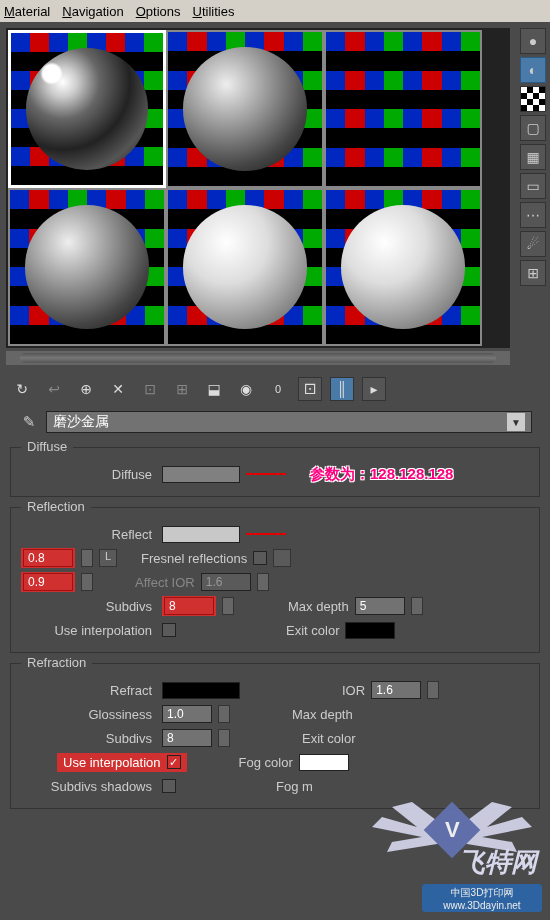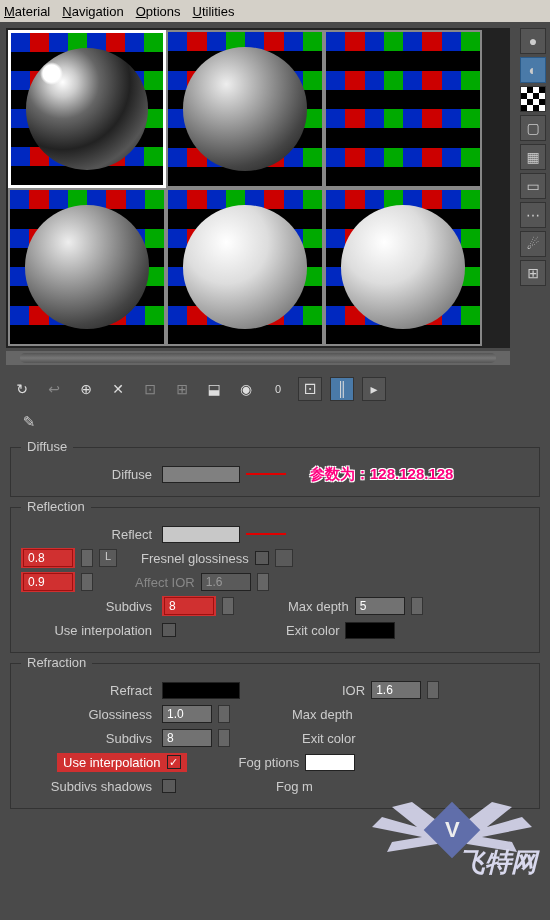--- a/index.html
+++ b/index.html
@@ -522,20 +522,24 @@
   <div class="lt-btn en">⬓</div>
   <div class="lt-btn en">◉</div>
   <div class="lt-btn en" style="font-size:11px">0</div>
   <div class="lt-btn box">⚀</div>
   <div class="lt-btn box" style="background:#4a7aa8">║</div>
   <div class="lt-btn box">▸</div>
 </div>
 
 <div class="name-row">
   <div class="dropper">✎</div>
+  <div class="name-box">
+      <span>磨沙金属</span>
+      <span class="arrow">▼</span>
+    </div>
 </div>
 
 <div class="groupbox">
   <div class="legend">Diffuse</div>
   <div class="row">
     <div class="lbl">Diffuse</div>
     <div class="swatch gray"></div>
     <div class="redline"></div>
     <div class="annot">参数为：128.128.128</div>
   </div>
@@ -548,21 +552,21 @@
     <div class="swatch lgray"></div>
     <div class="redline"></div>
   </div>
   <div class="row">
     <span class="hlbox">
         <div class="spin hl">0.8</div>
       </span>
       <div class="spinbtns"></div>
     <div class="mapbtn" style="color:#ccc;font-size:11px;text-align:center">L</div>
     <div style="width:12px"></div>
-    <div class="lbl2">Fresnel glossiness</div>
+    <div class="lbl2">Fresnel reflections</div>
     <div class="chk"></div>
     <div class="mapbtn"></div>
   </div>
   <div class="row">
     <span class="hlbox">
         <div class="spin hl">0.9</div>
       </span>
       <div class="spinbtns"></div>
     <div style="width:30px"></div>
     <div class="lbl2" style="color:#888">Affect IOR</div>
@@ -613,33 +617,37 @@
     <div style="width:60px"></div>
     <div class="lbl2">Exit color</div>
   </div>
   <div class="row">
     <div style="width:30px"></div>
     <span class="hlbox" style="display:flex;align-items:center;gap:6px;padding:2px 6px">
       <div class="lbl2" style="color:#fff">Use interpolation</div>
       <div class="chk on" style="background:#d03030"></div>
     </span>
     <div style="width:40px"></div>
-    <div class="lbl2">Fog ptions</div>
+    <div class="lbl2">Fog color</div>
     <div class="swatch" style="background:#fff;width:50px"></div>
   </div>
   <div class="row">
     <div class="lbl">Subdivs shadows</div>
     <div class="chk"></div>
     <div style="width:88px"></div>
     <div class="lbl2">Fog m</div>
   </div>
 </div>
 
 <div class="watermark">
   <svg class="wm-wings" viewBox="0 0 180 90">
       <path d="M90 40 L50 10 L30 15 L55 35 L20 25 L10 35 L60 45 L30 50 L25 60 L75 52 Z" fill="#d8d8f0"></path>
       <path d="M90 40 L130 10 L150 15 L125 35 L160 25 L170 35 L120 45 L150 50 L155 60 L105 52 Z" fill="#d8d8f0"></path>
     </svg>
   <div class="wm-v">
       <span>V</span>
     </div>
   <div class="wm-text">飞特网</div>
+  <div class="wm-badge">
+    <span>中国3D打印网</span>
+    <span>www.3Ddayin.net</span>
+  </div>
 </div>
 
 </body></html>

